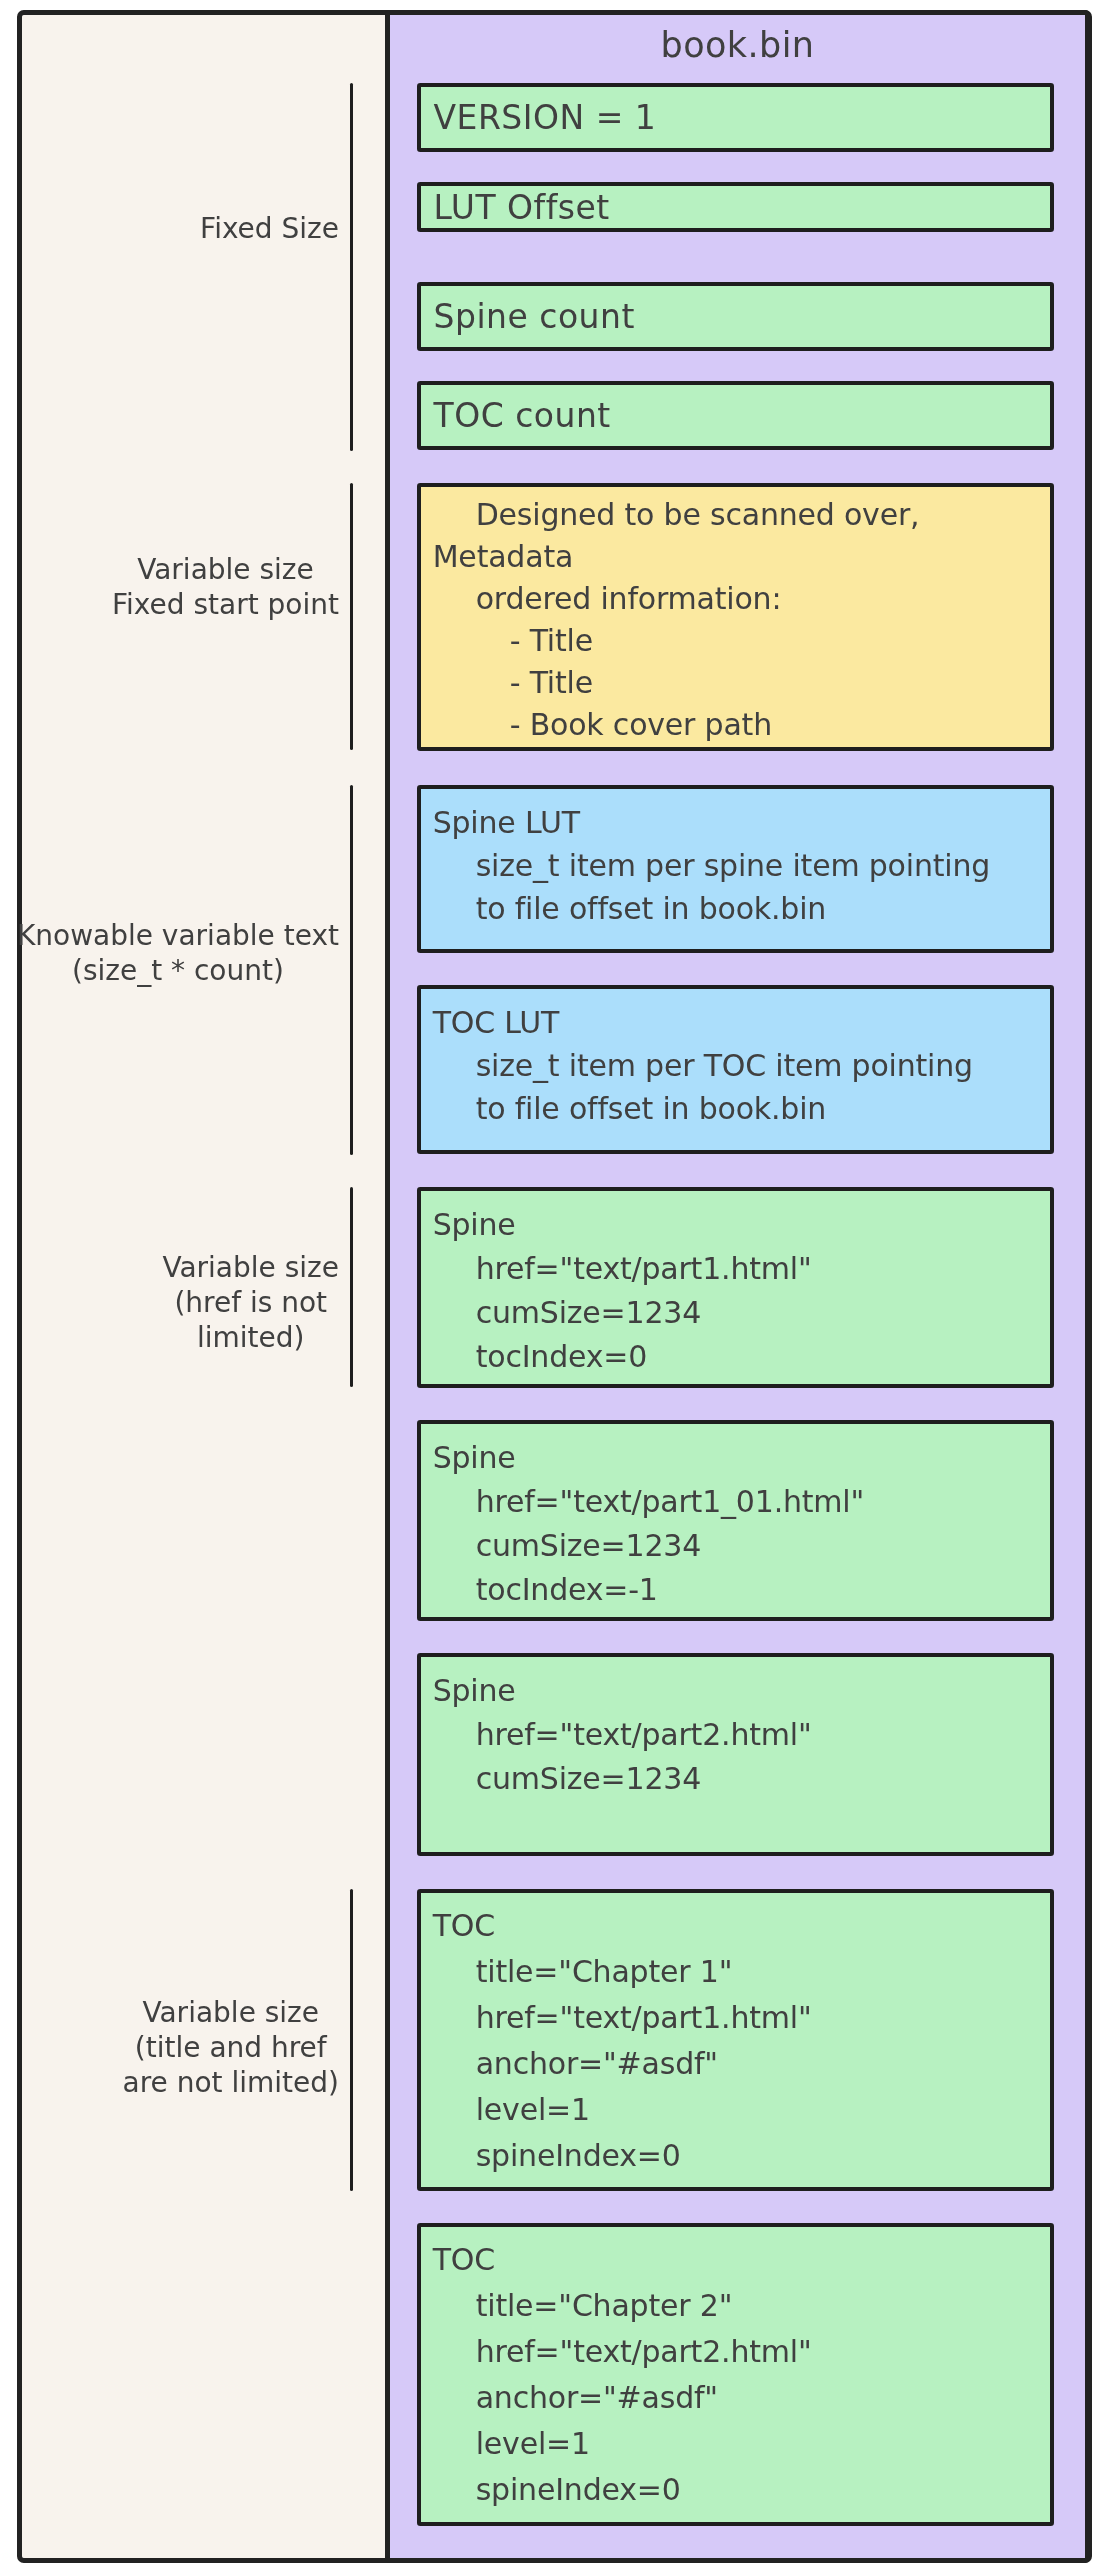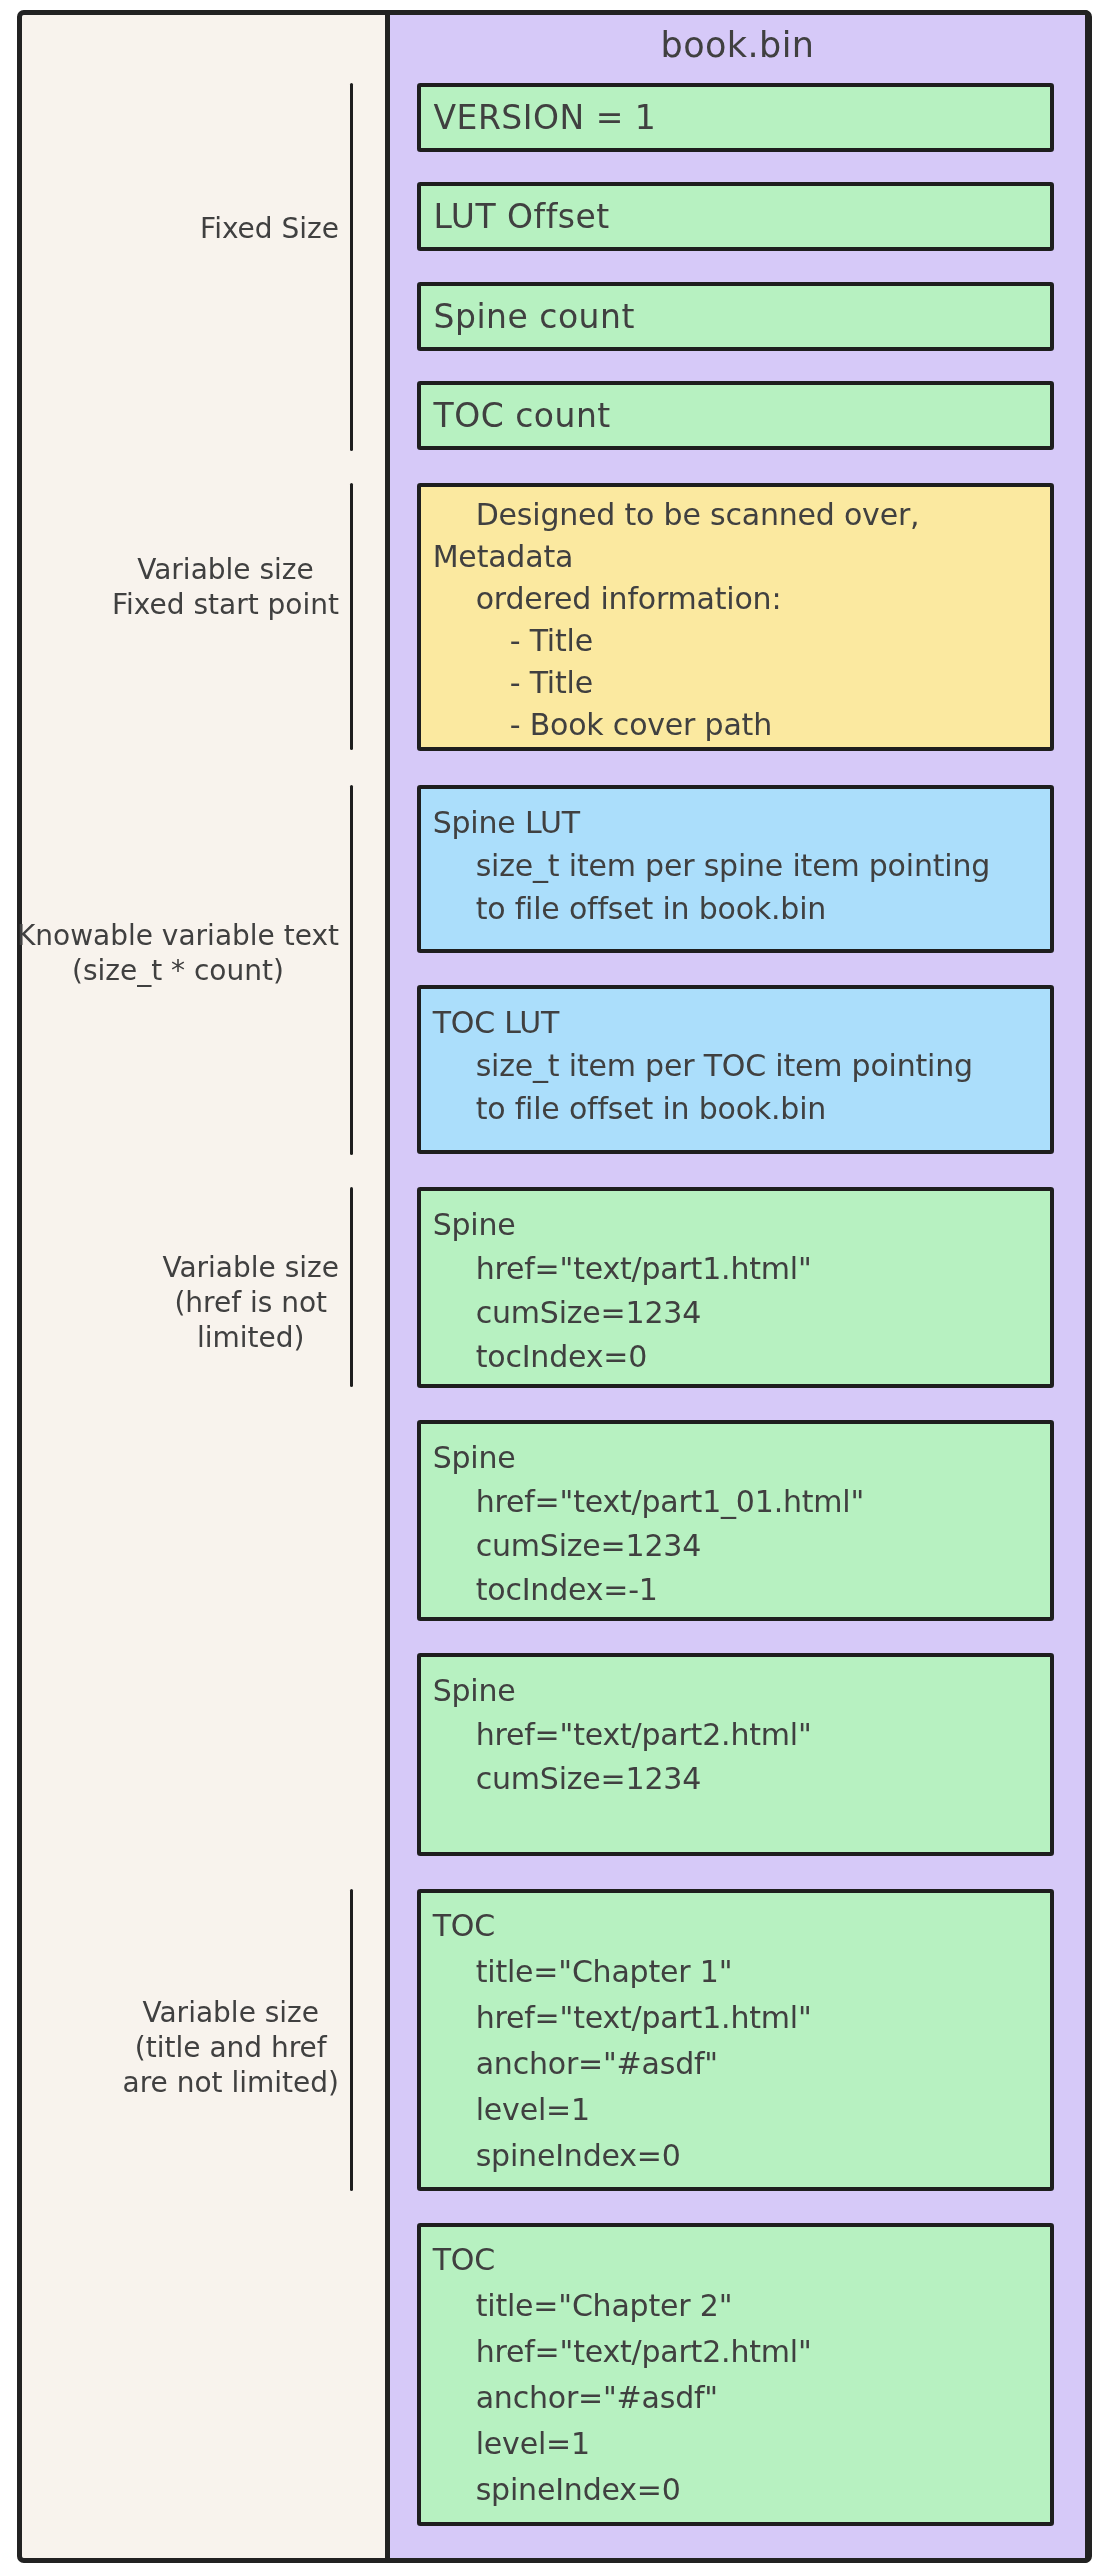--- a/index.html
+++ b/index.html
@@ -118,21 +118,21 @@
   </div>
   <div class="side-label" style="top:1995px">
     <div>Variable size</div>
     <div>(title and href</div>
     <div>are not limited)</div>
   </div>
 
   <div class="block green small" style="top:83px;height:69px">
     <span>VERSION = 1</span>
   </div>
-  <div class="block green small" style="top:182px;height:69px">
+  <div class="block green small" style="top:182px;height:50px">
     <span>LUT Offset</span>
   </div>
   <div class="block green small" style="top:282px;height:69px">
     <span>Spine count</span>
   </div>
   <div class="block green small" style="top:381px;height:69px">
     <span>TOC count</span>
   </div>
 
   <div class="block yellow multi meta" style="top:483px;height:268px">

